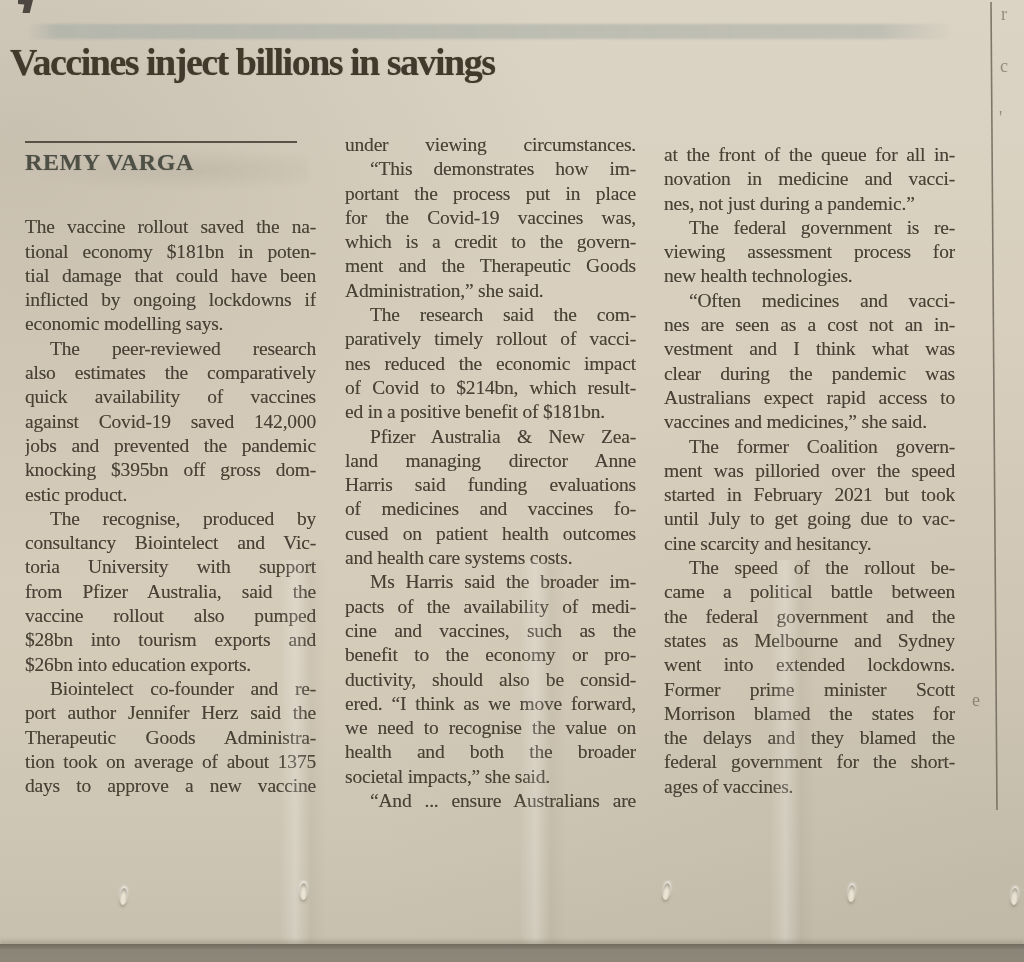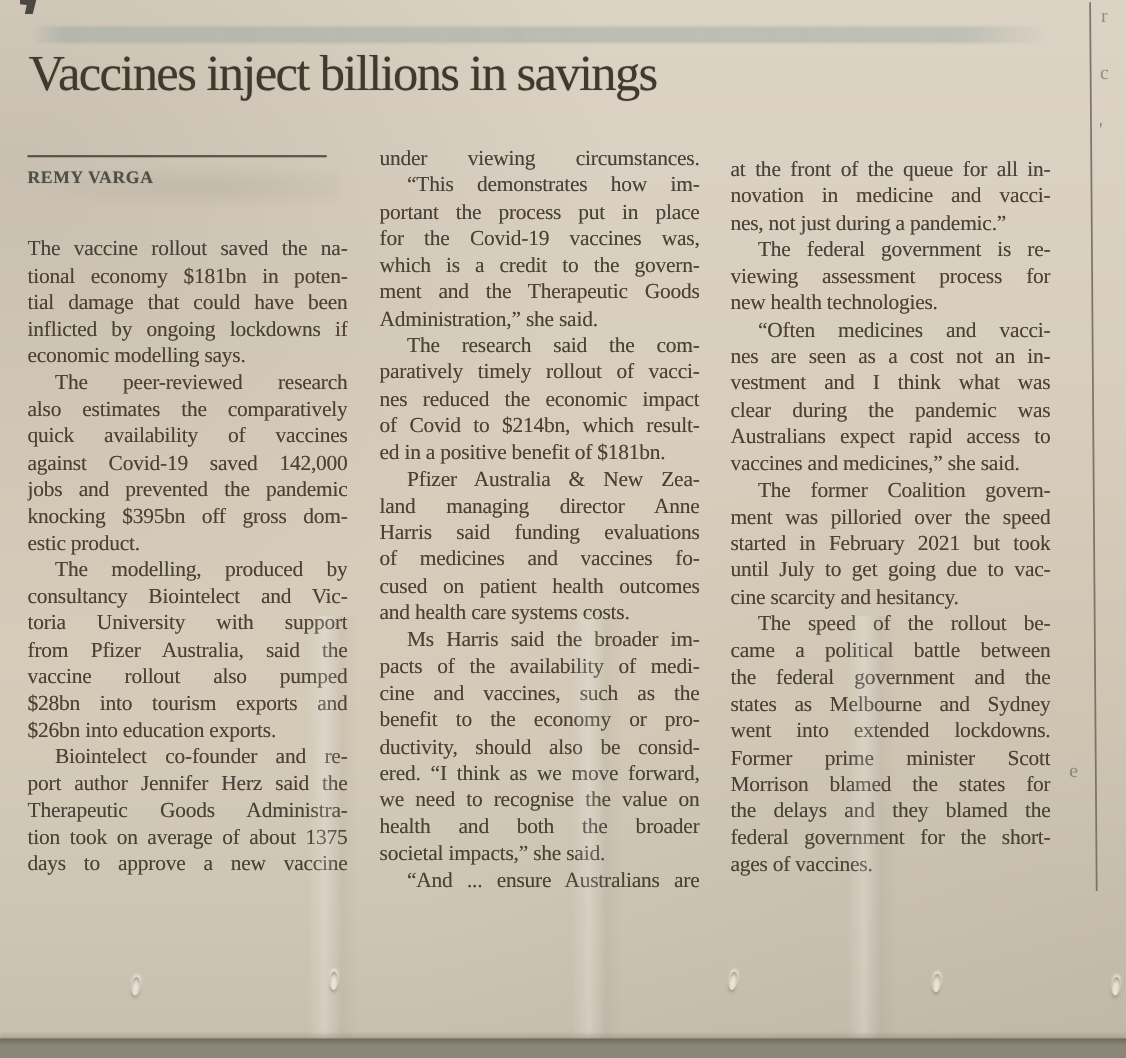--- a/index.html
+++ b/index.html
@@ -14,30 +14,30 @@
   
   .crease{position:absolute;top:560px;height:400px;width:46px;pointer-events:none;
     background:linear-gradient(90deg,transparent,rgba(255,255,255,.22),rgba(120,110,95,.08),transparent);}
   
   .top-band{position:absolute;left:28px;top:24px;width:924px;height:15px;border-radius:8px;
     background:linear-gradient(90deg,rgba(163,172,165,0) 0%,rgba(163,172,165,.55) 3%,rgba(160,169,162,.5) 55%,rgba(160,169,162,.45) 92%,rgba(160,169,162,0) 100%);
     filter:blur(1.2px);}
   .corner-mark{position:absolute;left:18px;top:0;width:15px;height:13px;background:#35302a;
     clip-path:polygon(0 0,100% 0,78% 100%,30% 100%,42% 35%,0 30%);opacity:.85;}
   .headline{
-    position:absolute;left:26px;top:40px;width:960px;margin:0;
-    font-size:46px;font-weight:normal;letter-spacing:-1.5px;color:#42392d;
+    position:absolute;left:10px;top:40px;width:960px;margin:0;
+    font-size:38px;font-weight:bold;letter-spacing:-1.5px;color:#42392d;
     text-shadow:0 0 1px rgba(58,48,38,.45);white-space:nowrap;
   }
   .col{position:absolute;top:133px;width:291px;color:#4a4136;
     font-size:19.5px;line-height:24.3px;letter-spacing:-.2px;
     text-shadow:0 0 .6px rgba(72,62,50,.45);}
   .col1{left:25px;} .col2{left:345px;} .col3{left:664px;margin-top:10px;}
   .byline-rule{height:2px;background:#4c453a;margin:8px 0 0 0;width:272px;opacity:.9;}
-  .byline{margin:7px 0 41px 0;font-weight:bold;font-size:16px;letter-spacing:.6px;
+  .byline{margin:7px 0 41px 0;font-weight:bold;font-size:24px;letter-spacing:.6px;
     color:#4e5046;text-shadow:0 0 1px rgba(70,74,64,.4);}
   .ghost{position:absolute;left:28px;top:150px;width:280px;height:40px;
     background:radial-gradient(ellipse at 60% 50%,rgba(125,120,104,.14),transparent 70%);
     filter:blur(2px);pointer-events:none;}
   .line{text-align:justify;text-align-last:justify;overflow:hidden;white-space:normal;}
   .line.end{text-align-last:left;}
   .line.ind{text-indent:25px;}
   .vrule{position:absolute;left:984px;top:0;}
   .edge-frag{position:absolute;color:#5a5247;opacity:.55;font-size:18px;filter:blur(.6px);}
   .hole{position:absolute;width:7px;height:17px;border-radius:50%/42%;
@@ -68,21 +68,21 @@
       <div class="line">tial damage that could have been</div>
       <div class="line">inflicted by ongoing lockdowns if</div>
       <div class="line end">economic modelling says.</div>
       <div class="line ind">The peer-reviewed research</div>
       <div class="line">also estimates the comparatively</div>
       <div class="line">quick availability of vaccines</div>
       <div class="line">against Covid-19 saved 142,000</div>
       <div class="line">jobs and prevented the pandemic</div>
       <div class="line">knocking $395bn off gross dom-</div>
       <div class="line end">estic product.</div>
-      <div class="line ind">The modelling, produced by</div>
+      <div class="line ind">The recognise, produced by</div>
       <div class="line">consultancy Biointelect and Vic-</div>
       <div class="line">toria University with support</div>
       <div class="line">from Pfizer Australia, said the</div>
       <div class="line">vaccine rollout also pumped</div>
       <div class="line">$28bn into tourism exports and</div>
       <div class="line end">$26bn into education exports.</div>
       <div class="line ind">Biointelect co-founder and re-</div>
       <div class="line">port author Jennifer Herz said the</div>
       <div class="line">Therapeutic Goods Administra-</div>
       <div class="line">tion took on average of about 1375</div>

